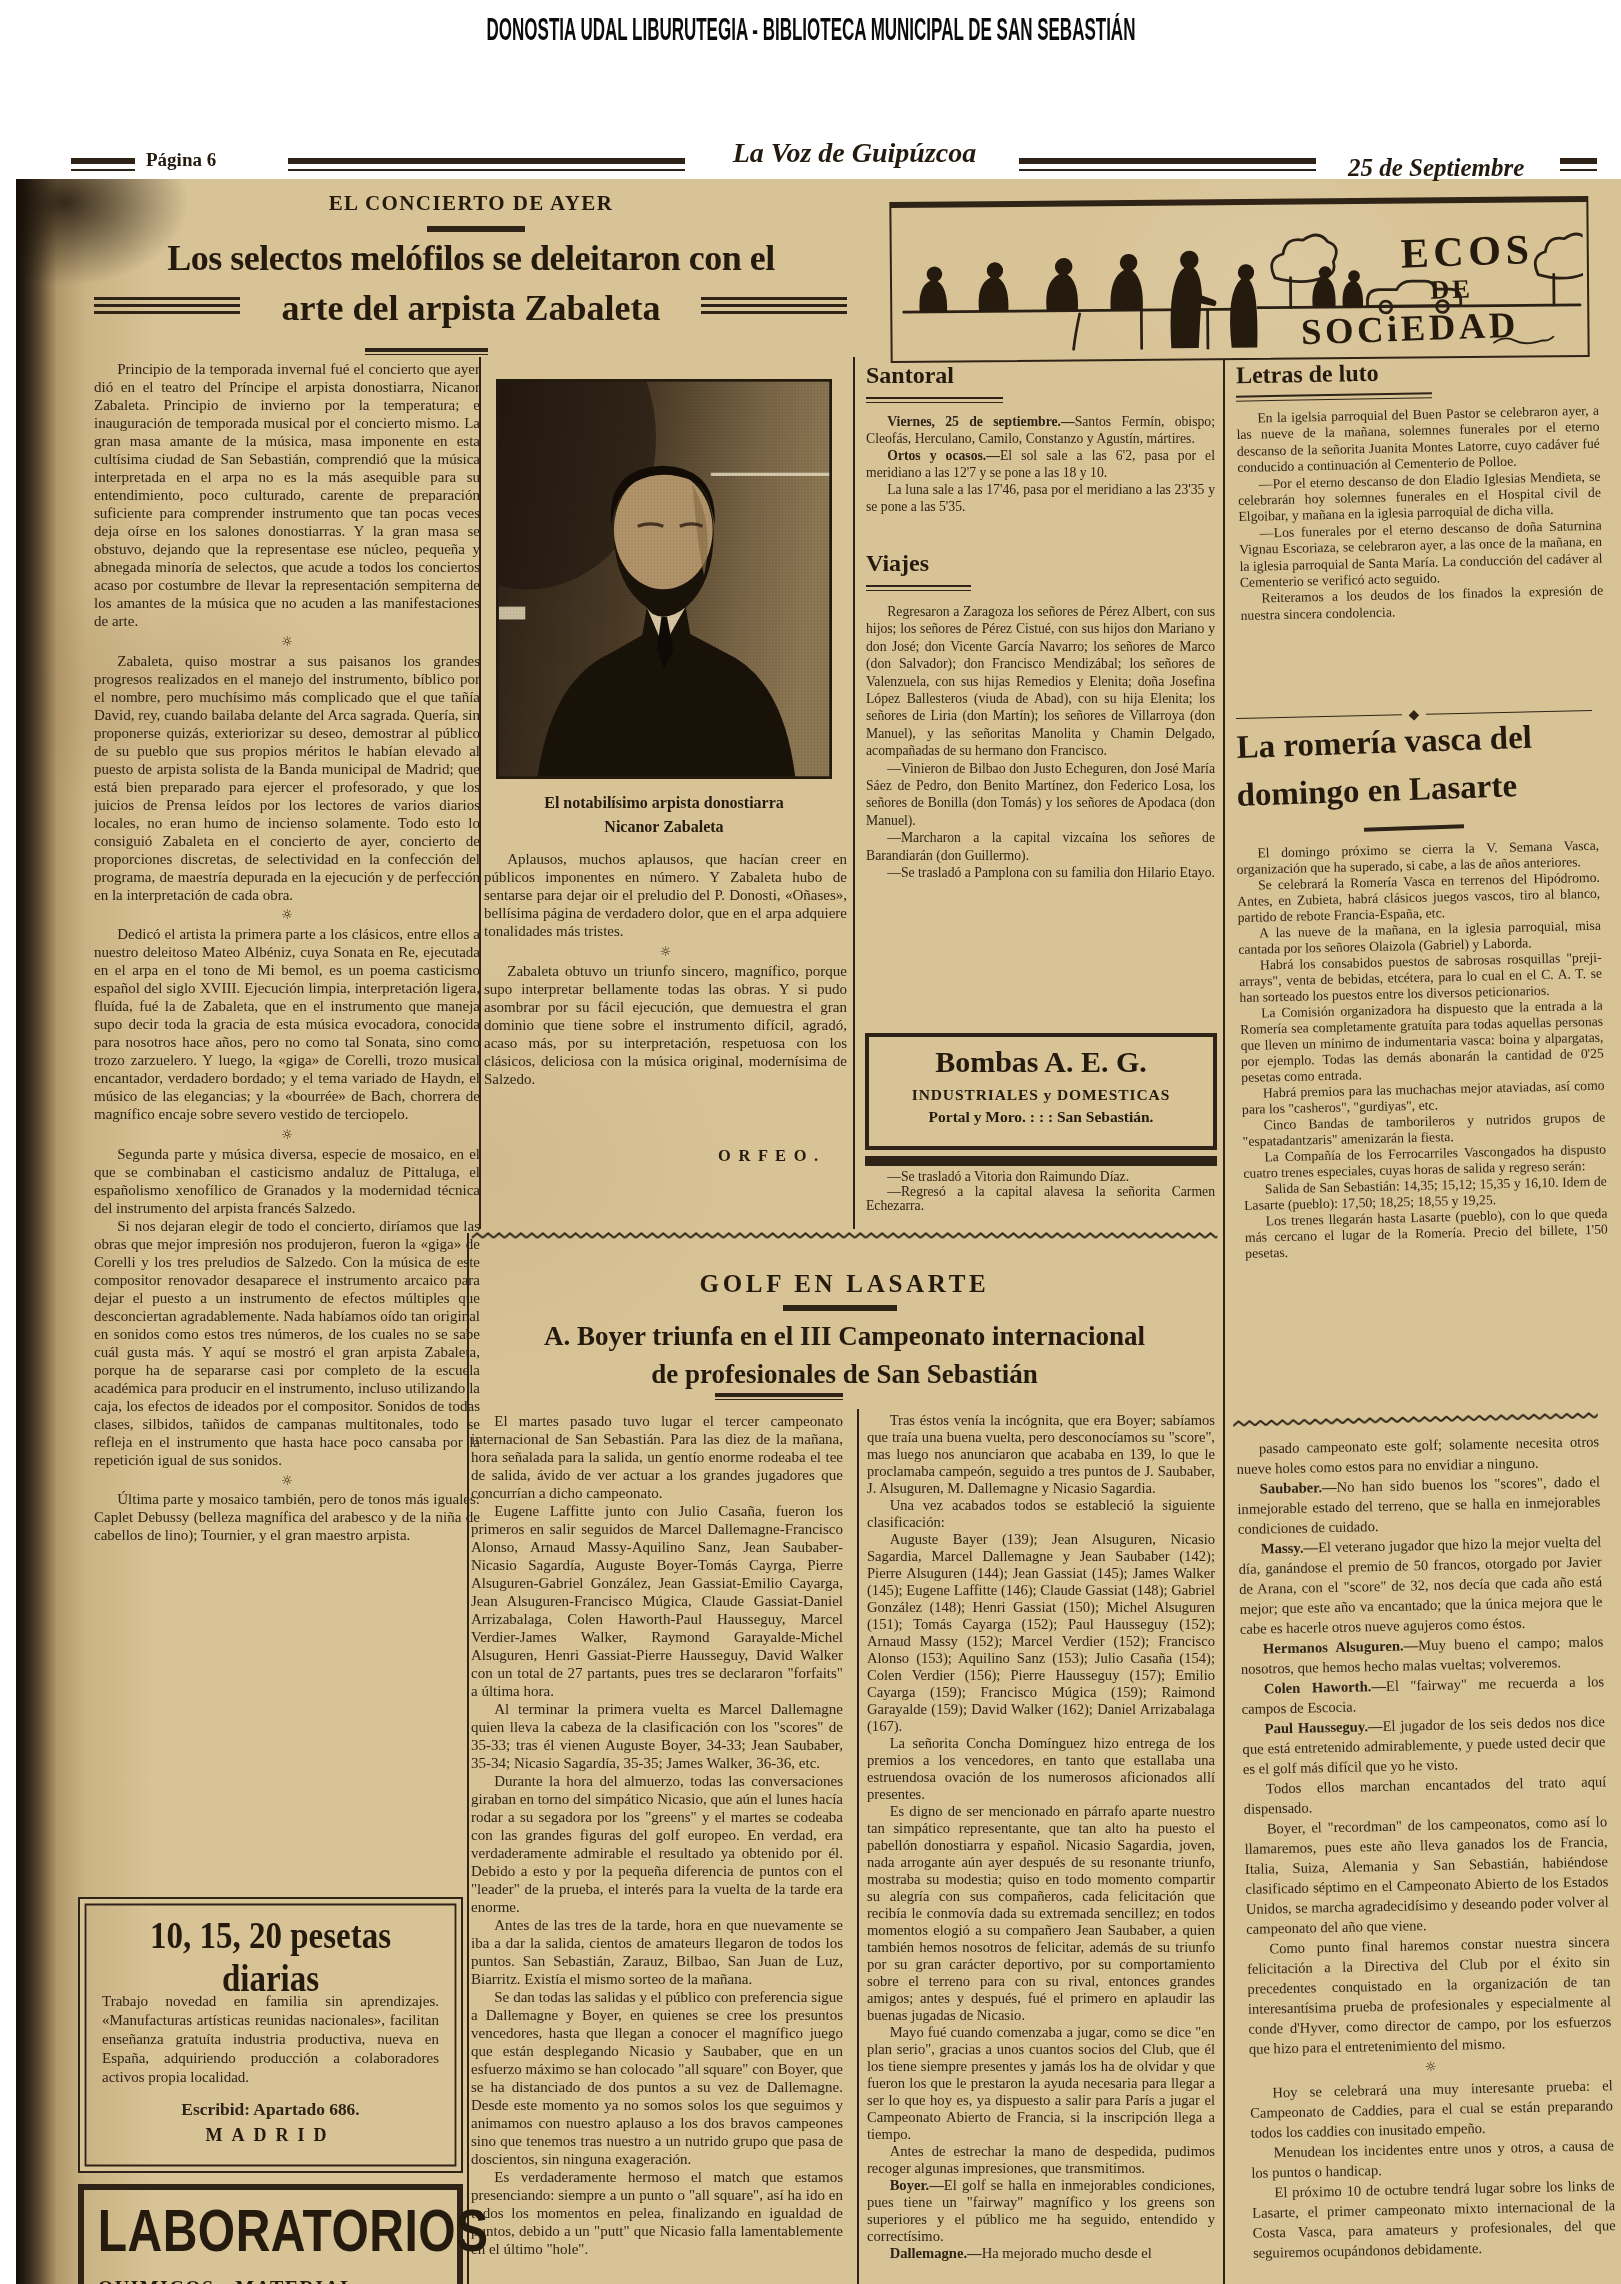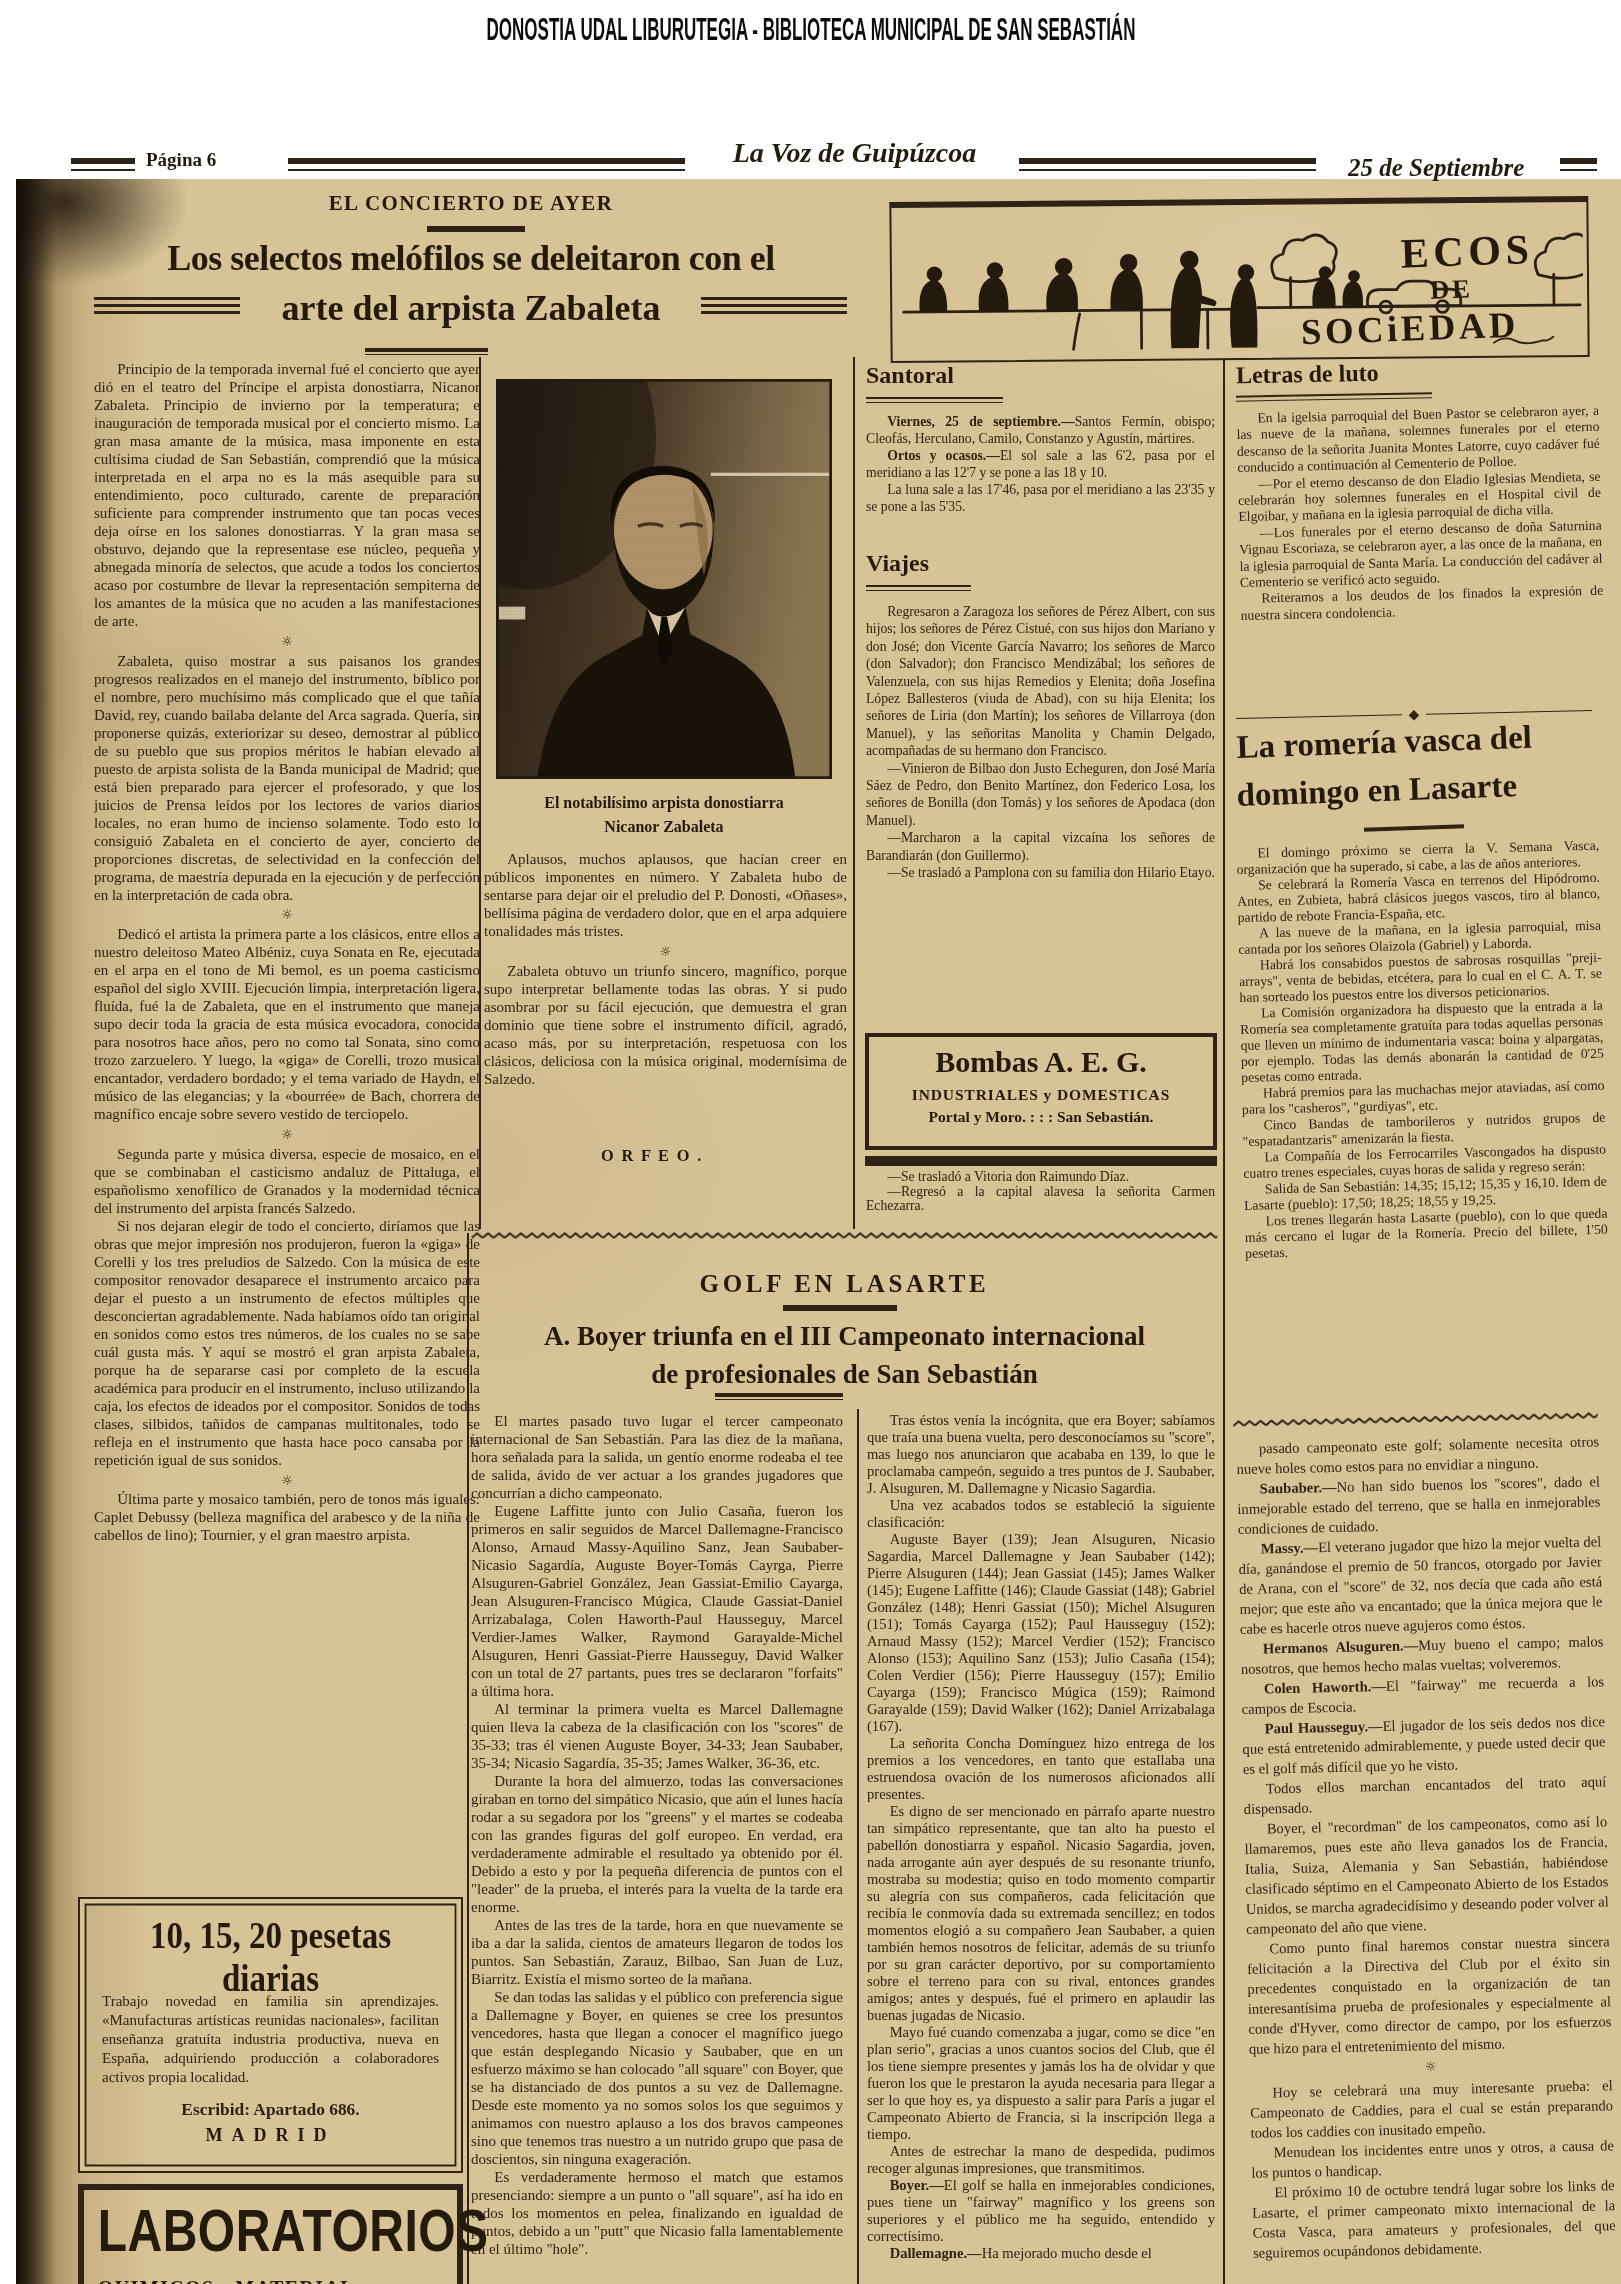--- a/index.html
+++ b/index.html
@@ -109,21 +109,21 @@
     </svg>
   </div>
   <div class="abs ctr serifbold" style="left:496px;top:794px;width:336px;font-size:16px;">El notabilísimo arpista donostiarra</div>
   <div class="abs ctr serifbold" style="left:496px;top:818px;width:336px;font-size:16px;">Nicanor Zabaleta</div>
 
   <div class="abs clip" style="left:484px;top:850px;width:363px;height:295px;font-size:15px;line-height:18px;">
       <p class="par"><span>Aplausos, muchos aplausos, que hacían creer en públicos imponentes en número. Y Zabaleta hubo de sentarse para dejar oir el preludio del P. Donosti, «Oñases», bellísima página de verdadero dolor, que en el arpa adquiere tonalidades más tristes.</span></p>
       <p class="par orn"><span>☼</span></p>
       <p class="par"><span>Zabaleta obtuvo un triunfo sincero, magnífico, porque supo interpretar bellamente todas las obras. Y si pudo asombrar por su fácil ejecución, que demuestra el gran dominio que tiene sobre el instrumento difícil, agradó, acaso más, por su interpretación, respetuosa con los clásicos, deliciosa con la música original, modernísima de Salzedo.</span></p>
     </div>
-  <div class="abs serifbold" style="left:484px;top:1146px;width:336px;text-align:center;font-size:16.4px;letter-spacing:1.8px;">O R F E O .</div>
+  <div class="abs serifbold" style="left:484px;top:1146px;width:336px;text-align:right;font-size:16.4px;letter-spacing:1.8px;">O R F E O .</div>
 
   <div class="abs" style="left:890px;top:199px;width:695px;height:153px;border:2.3px solid var(--ink);border-top:6.4px solid var(--ink);transform:rotate(-0.5deg);">
     <svg width="691" height="144" viewBox="0 0 1512 315">
       <g stroke="#2a2015" stroke-width="6" fill="none" stroke-linecap="round">
         <path d="M25 228 H775"></path>
         <path d="M545 228 V312 M690 228 V314 M410 235 q-10 45 -14 78"></path>
         <path d="M800 225 H1505"></path>
         <path d="M872 225 V160"></path>
         <path d="M838 160 q-20 -42 18 -52 q6 -38 44 -30 q34 -24 54 4 q30 10 12 44 q8 28 -24 35 q-44 16 -104 -1 z"></path>
         <path d="M1448 225 V158"></path>

